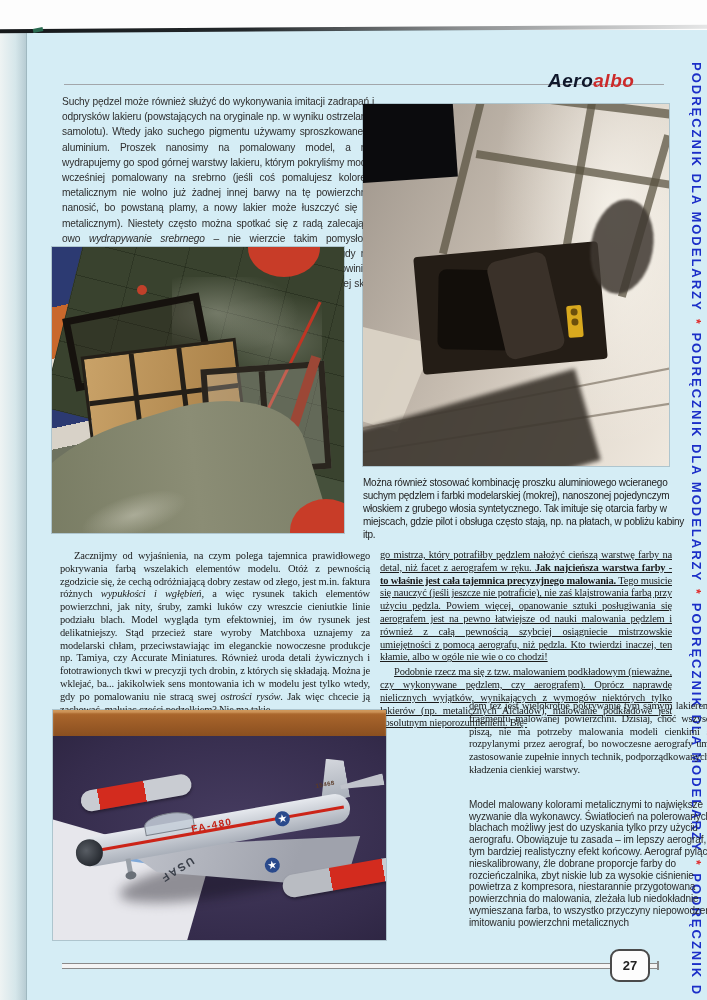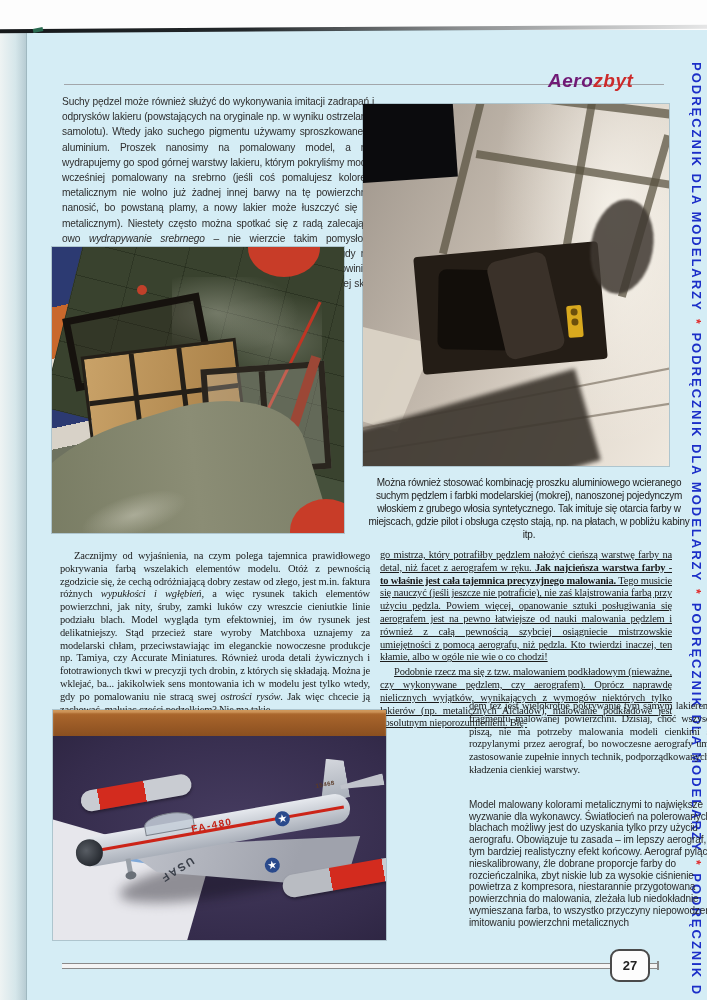--- a/index.html
+++ b/index.html
@@ -12,40 +12,40 @@
          border-right:1px solid #9fb8c0;}
   .top-white{position:absolute;left:0;top:0;width:707px;height:30px;background:#fdfdfd;}
   .page-edge-dark{position:absolute;left:-4px;top:27px;width:715px;height:4px;
          background:linear-gradient(to right,#15181a 0%,#23282b 35%,rgba(45,50,53,.55) 65%,rgba(70,75,78,.12) 100%);
          transform:rotate(-0.35deg);border-radius:2px;}
   .green-tick{position:absolute;left:33px;top:28px;width:10px;height:4px;background:#2a6a50;transform:rotate(-12deg);}
   
   .header-rule{position:absolute;left:64px;top:84px;width:600px;height:1px;background:#a2a6aa;}
   .logo{position:absolute;left:548px;top:70px;font-style:italic;font-weight:bold;font-size:19px;
         letter-spacing:.5px;white-space:nowrap;}
-  .logo .gray{color:#701a75;font-style:italic;}
+  .logo .gray{color:#0f172a;font-style:italic;}
   .logo .red{color:#cc2a2a;}
   
   .sidebar{position:absolute;left:672px;top:62px;width:32px;height:934px;overflow:hidden;
            writing-mode:vertical-rl;text-orientation:mixed;
            font-weight:bold;font-size:13px;letter-spacing:2px;color:#1b2ec8;white-space:nowrap;}
   .sidebar .sb-star{color:#e02828;margin:7px 0;font-size:12px;}
   
   .intro{position:absolute;left:62px;top:94px;width:312px;
          font-size:10.2px;line-height:15.2px;letter-spacing:-0.15px;
          text-align:justify;color:#2e2e2e;}
   .serif{font-family:"Liberation Serif",serif;font-size:10.5px;line-height:12.8px;
          letter-spacing:-0.2px;text-align:justify;color:#1b1b1b;}
   .leftcol{position:absolute;left:60px;top:548px;width:310px;}
   .rightwide{position:absolute;left:380px;top:549px;width:292px;text-decoration:underline;}
   .rightnarrow{position:absolute;left:433px;top:700px;width:277px;margin-left:36px;}
   .serif p{margin:0;}
   .serif p.ind{text-indent:14px;margin-top:2px;}
   .captionA{position:absolute;left:363px;top:476px;width:332px;
-            font-size:10px;line-height:13px;letter-spacing:-0.25px;color:#222;text-align:center;}
+            font-size:10px;line-height:13px;letter-spacing:-0.25px;color:#222;text-align:left;}
   .bottom-note{margin-top:22px;width:252px;font-family:"Liberation Sans",sans-serif;
                font-size:10px;line-height:11.8px;letter-spacing:-0.1px;color:#2a2a2a;text-align:left;}
   
   .footer-line{position:absolute;left:62px;top:963px;width:596px;height:4px;background:#f4f4f4;
                border-top:1px solid #8a8a8a;border-bottom:1px solid #8a8a8a;}
   .footer-cap{position:absolute;left:657px;top:961px;width:2px;height:9px;background:#8a8a8a;}
   .page-badge{position:absolute;left:610px;top:949px;width:36px;height:29px;background:#fdfdfd;
               border:2px solid #4a4a4a;border-radius:9px;display:flex;align-items:center;justify-content:center;
               font-weight:bold;font-size:13px;color:#222;}
   
@@ -134,21 +134,21 @@
 <div id="canvas">
 
   <div class="top-white"></div>
   <div class="page-bg"></div>
   <div class="spine"></div>
   <div class="page-edge-dark"></div>
   <div class="green-tick"></div>
 
   <div class="header-rule"></div>
   <div class="logo">
-    <span class="gray">Aero</span><span class="red">zbyt</span>
+    <span class="gray">Aero</span><span class="red">albo</span>
   </div>
 
   <div class="sidebar">
     <span>PODRĘCZNIK DLA MODELARZY</span><span class="sb-star">*</span><span>PODRĘCZNIK DLA MODELARZY</span><span class="sb-star">*</span><span>PODRĘCZNIK DLA MODELARZY</span><span class="sb-star">*</span><span>PODRĘCZNIK DLA MODELARZY</span>
   </div>
 
   <div class="intro"><span>Suchy pędzel może również służyć do wykonywania imitacji zadrapań i odprysków lakieru (powstających na oryginale np. w wyniku ostrzelania samolotu). Wtedy jako suchego pigmentu używamy sproszkowanego aluminium. Proszek nanosimy na pomalowany model, a nie wydrapujemy go spod górnej warstwy lakieru, którym pokryliśmy model wcześniej pomalowany na srebrno (jeśli coś pomalujesz kolorem metalicznym nie wolno już żadnej innej barwy na tę powierzchnię nanosić, bo powstaną plamy, a nowy lakier może łuszczyć się na metalicznym). Niestety często można spotkać się z radą zalecającą owo </span><span style="font-style: italic;">wydrapywanie srebrnego</span><span> – nie wierzcie takim pomysłom, dowodzą tylko, że autor pisze bzdury - samemu pewnie nigdy nie próbował tego robić, lub nie ma bladego pojęcia jak naprawdę powinien wyglądać taki realistyczny efekt </span><span style="font-style: italic;">uszkodzenia lakieru</span><span> w określonej skali pomniejszenia!</span></div>
 
   <div class="photo photoA">
     <div class="ab pa-glow"></div>

